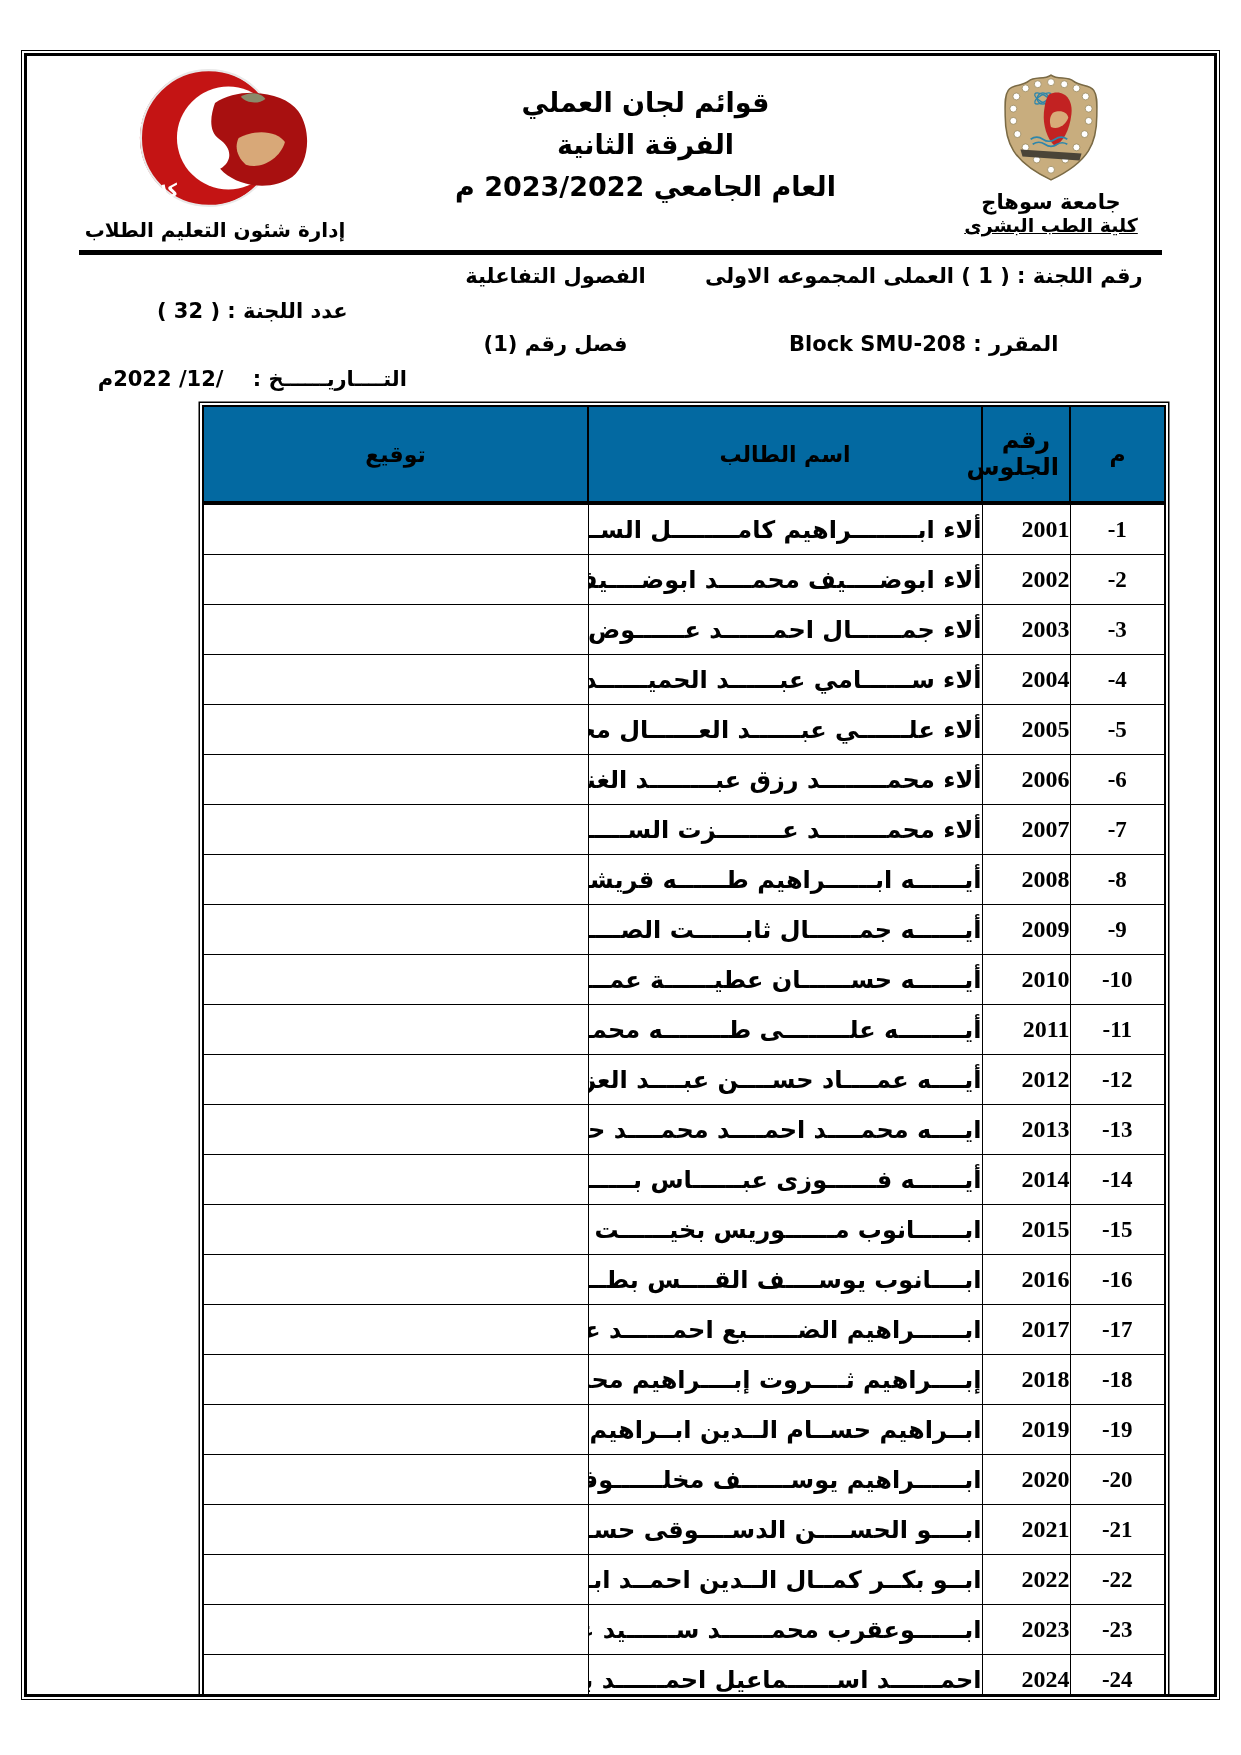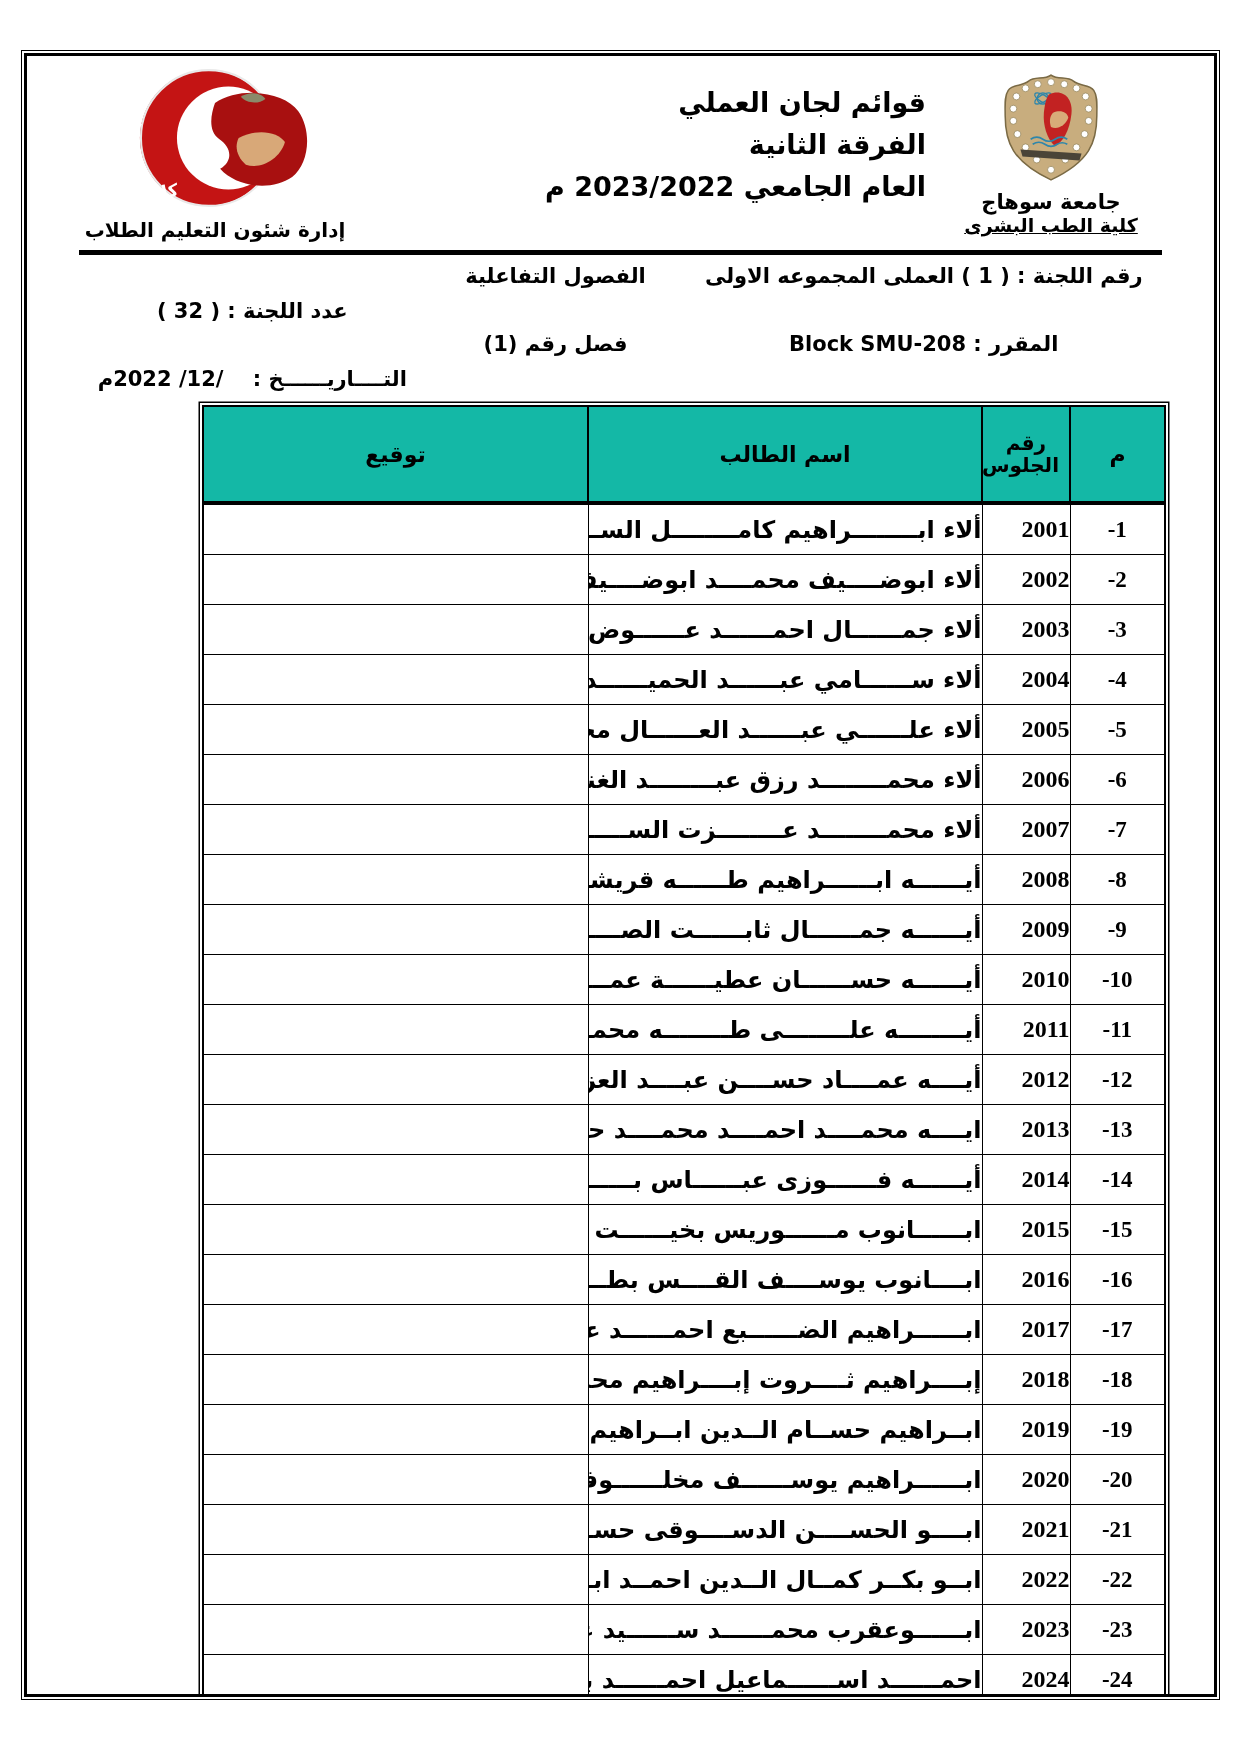--- a/index.html
+++ b/index.html
@@ -14,41 +14,41 @@
   }
   .frame-inner{
     border:3.5px solid #000;height:100%;box-sizing:border-box;
     position:relative;overflow:hidden;
   }
   
   .head{display:flex;align-items:flex-start;padding:10px 38px 0;}
   .uni-block{width:250px;text-align:center;padding-top:6px;}
   .uni-block .cap1{font-weight:bold;font-size:21px;margin-top:2px;}
   .uni-block .cap2{font-weight:bold;font-size:19px;text-decoration:underline;}
-  .titles{flex:1;text-align:right;font-weight:bold;font-size:27px;line-height:1.55;padding-top:16px;}
+  .titles{flex:1;text-align:center;font-weight:bold;font-size:27px;line-height:1.55;padding-top:16px;}
   .admin-block{width:300px;text-align:center;}
   .admin-block .cap{font-weight:bold;font-size:20px;margin-top:4px;}
   
   .rule{height:5px;background:#000;margin:8px 52px 0;}
   
   .info{display:flex;padding:0 52px;font-weight:bold;font-size:21px;margin-top:9px;}
   .info .c1{width:44%;text-align:center;}
   .info .c2{width:24%;text-align:center;}
   .info .c3{width:32%;text-align:center;white-space:pre;margin-top:35px;}
   
   table.main{
     border-collapse:collapse;table-layout:fixed;width:962px;
     margin:14px 48px 0 auto;border:2.5px solid #000;
     box-shadow:0 0 0 2px #fff,0 0 0 3.5px #000;
   }
   table.main th{
-    background:#14b8a6;border:2px solid #000;border-bottom:4px solid #000;
+    background:#0369a1;border:2px solid #000;border-bottom:4px solid #000;
     font-size:22px;font-weight:bold;height:70px;
   }
-  table.main th.th-seat{font-size:20px;line-height:1.12;padding:12px 10px;}
+  table.main th.th-seat{font-size:24px;line-height:1.12;padding:12px 10px;}
   table.main td{border:1.5px solid #000;height:49px;padding:0;}
   td.idx{font-family:"Liberation Serif",serif;font-size:23px;font-weight:bold;text-align:center;}
   td.seat{font-family:"Liberation Serif",serif;font-size:24px;font-weight:bold;text-align:right;}
   td.name{font-size:24px;font-weight:bold;text-align:right;padding:0 8px;white-space:nowrap;overflow:hidden;}
   
   table.foot{
     border-collapse:collapse;table-layout:fixed;width:980px;
     margin:50px 78px 0 auto;font-weight:bold;
   }
   table.foot td{border:1.5px solid #000;height:38px;text-align:left;font-size:20px;}

